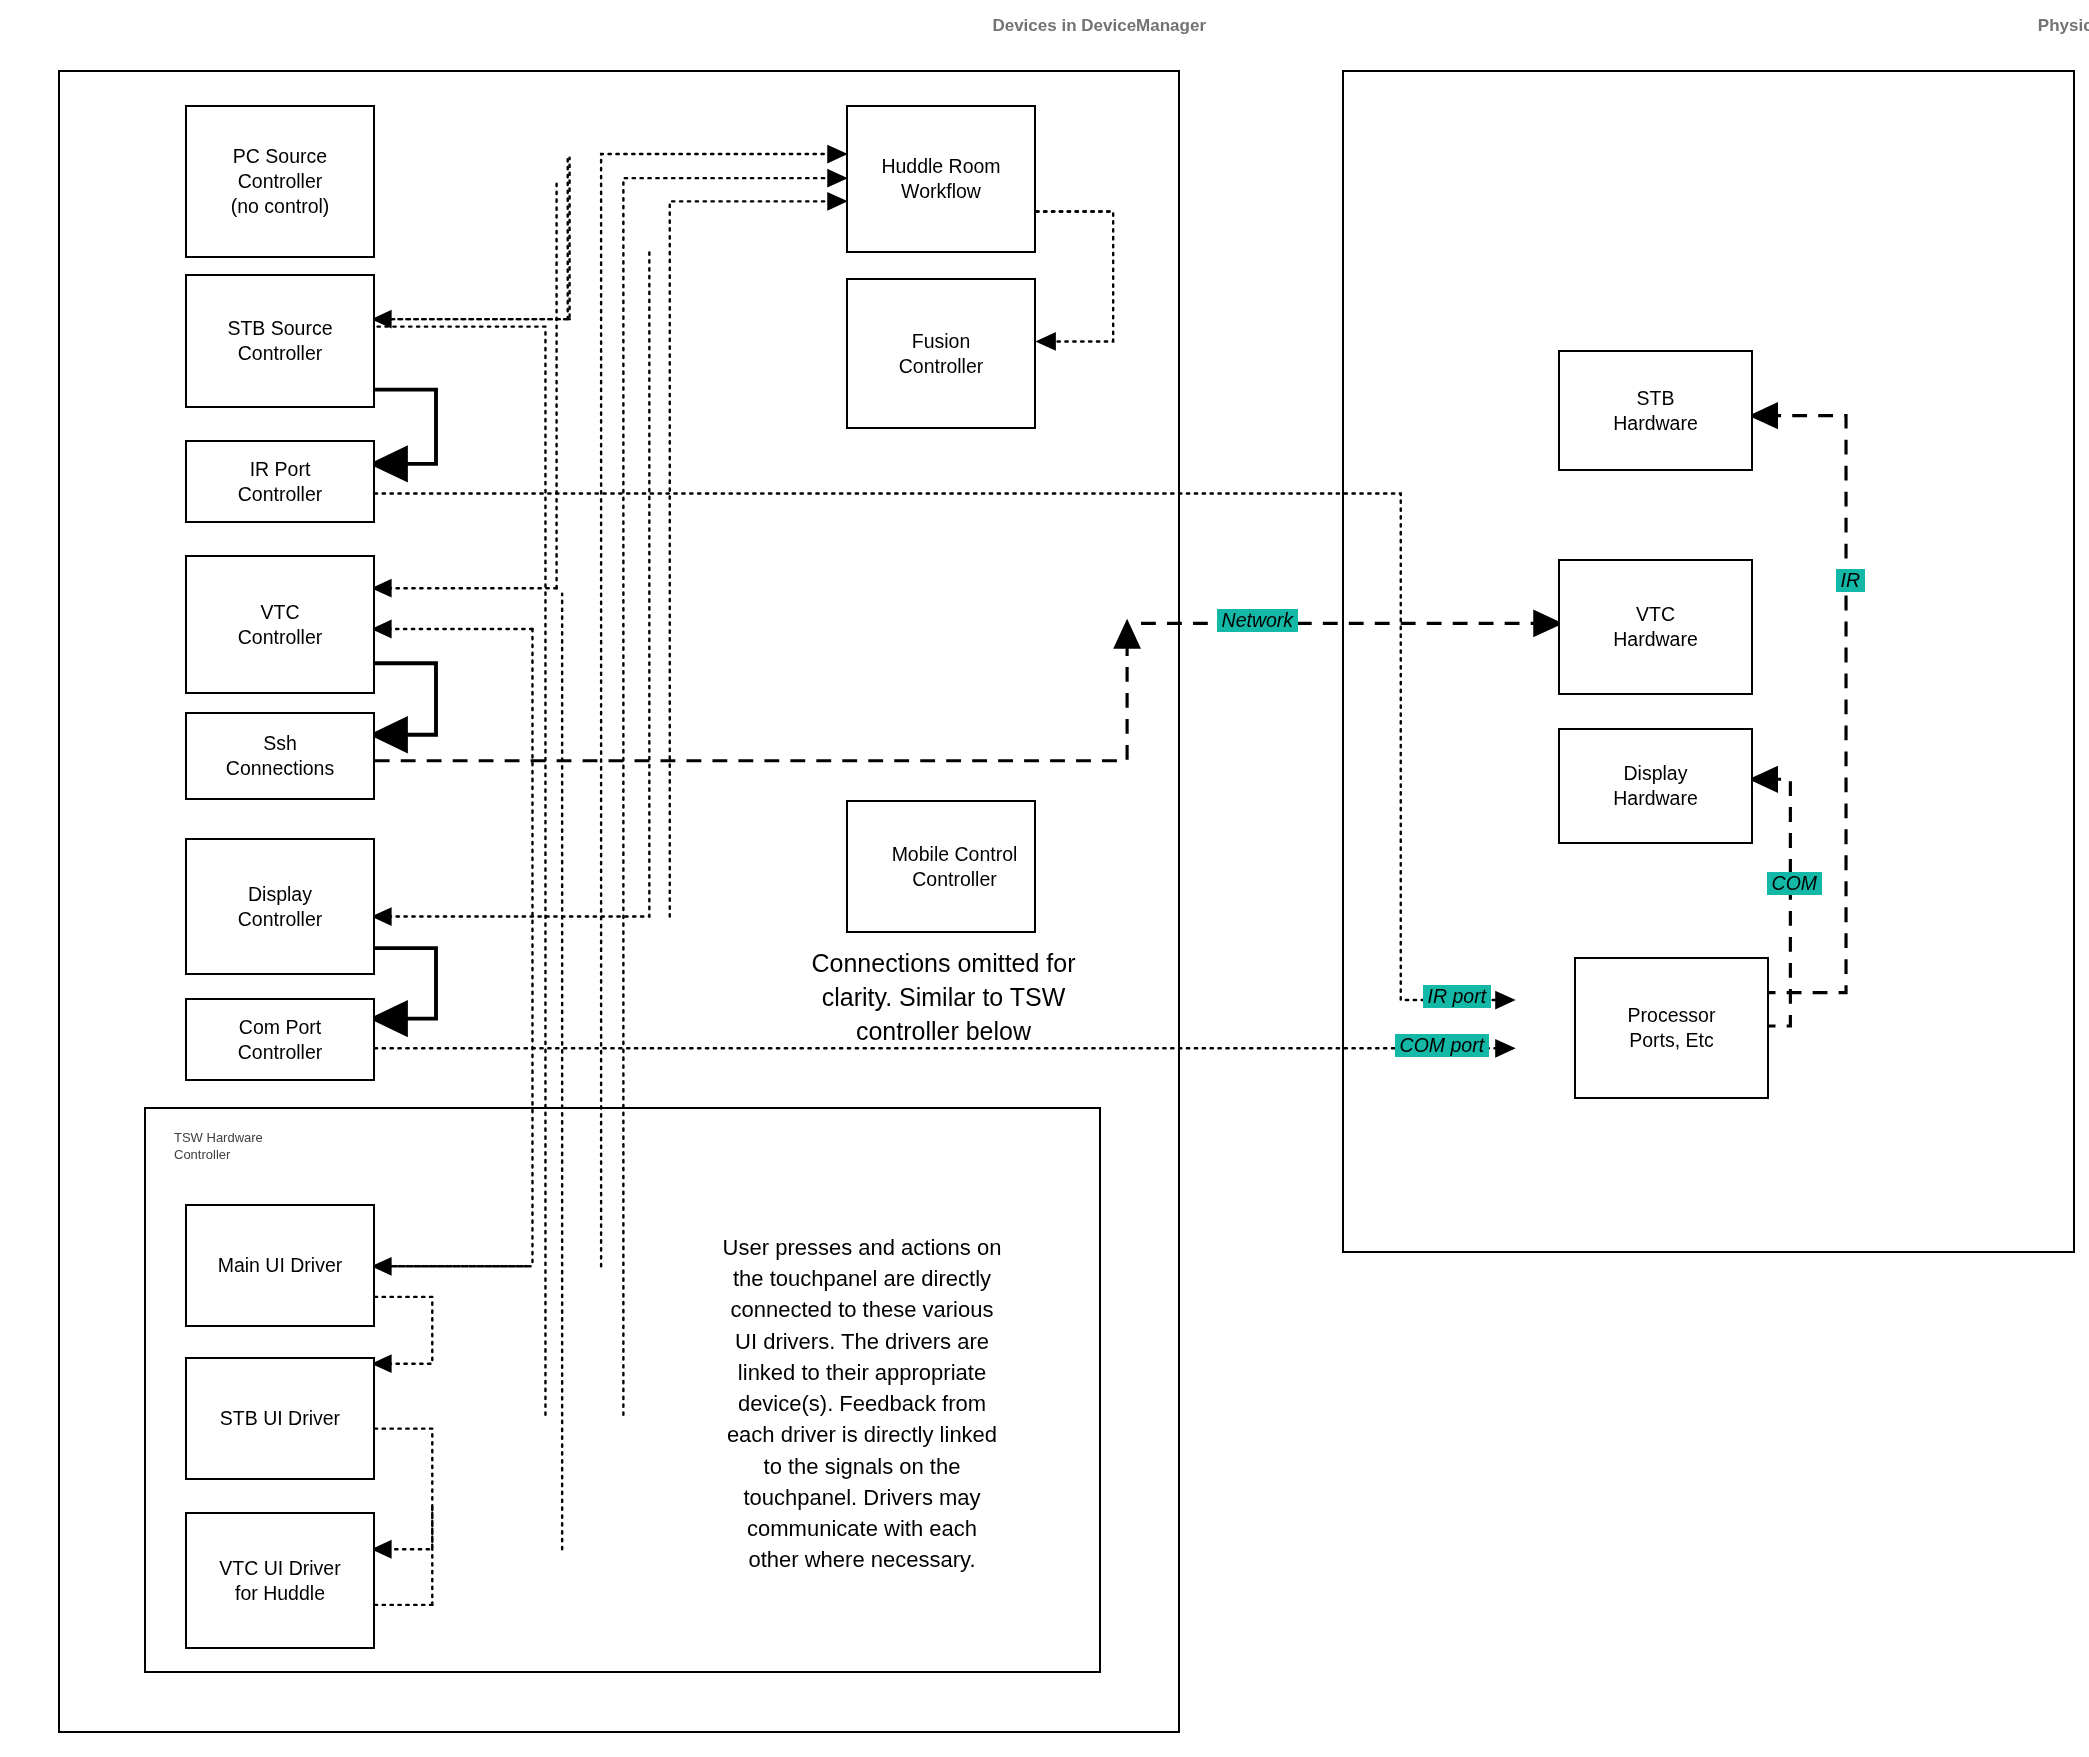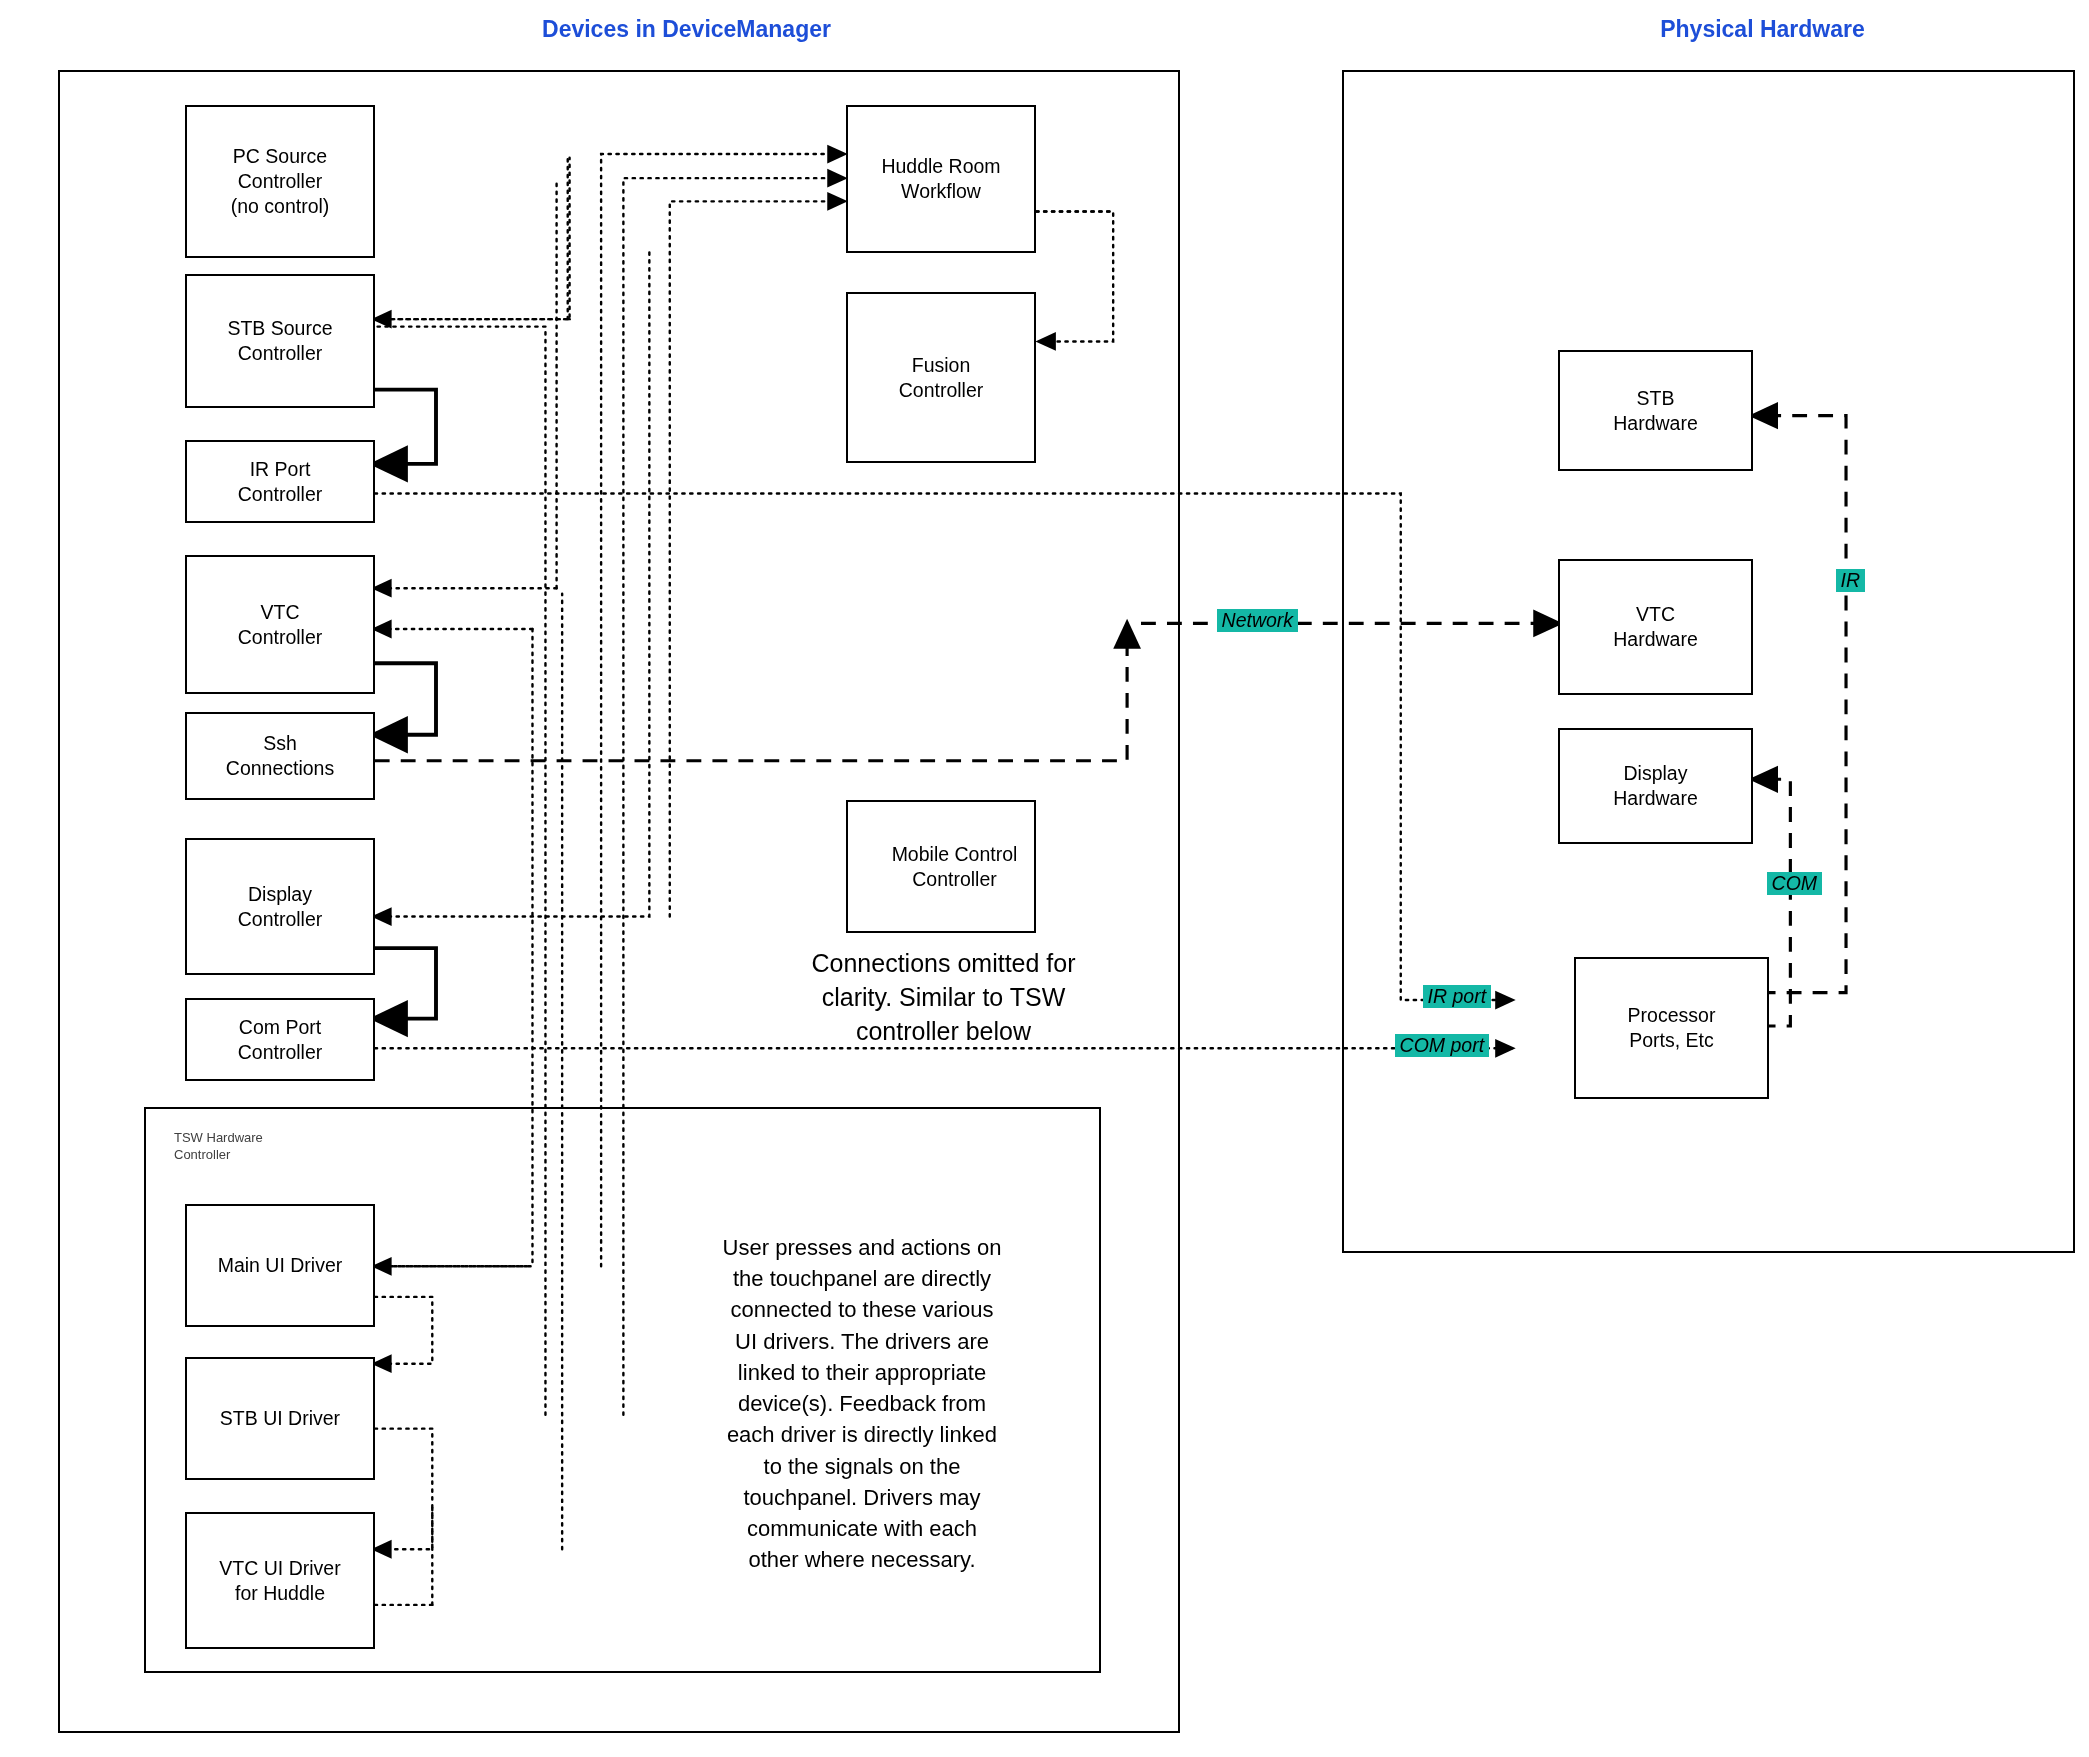--- a/index.html
+++ b/index.html
@@ -13,25 +13,25 @@
   }
   #canvas {
     position: relative;
     width: 2090px;
     height: 1758px;
     overflow: hidden;
     background: #ffffff;
   }
   .title {
     position: absolute;
-    font-size: 23px;
+    font-size: 17px;
     font-weight: bold;
-    text-align: center;
+    text-align: right;
     white-space: pre;
-    color: #1d4ed8;
+    color: #737373;
   }
   .panel {
     position: absolute;
     border: 2.3px solid #000;
     background: transparent;
     box-sizing: border-box;
   }
   .box {
     position: absolute;
     border: 2.3px solid #000;
@@ -202,21 +202,21 @@
 
   <div class="box" style="left:185px; top:838px; width:190px; height:137px;">Display
 Controller</div>
 
   <div class="box" style="left:185px; top:998px; width:190px; height:83px;">Com Port
 Controller</div>
 
   <div class="box" style="left:846px; top:105px; width:190px; height:148px;">Huddle Room
 Workflow</div>
 
-  <div class="box" style="left:846px; top:292px; width:190px; height:171px;">Fusion
+  <div class="box" style="left:846px; top:278px; width:190px; height:151px;">Fusion
 Controller</div>
 
   <div class="box" style="left:846px; top:800px; width:190px; height:133px;padding-left:27px;">Mobile Control
 Controller</div>
 
   <div class="note" style="left:809px; top:946px; width:269px;">Connections omitted for
 clarity. Similar to TSW
 controller below</div>
 
   <div class="group-box" style="left:144px; top:1107px; width:957px; height:566px;"></div>

